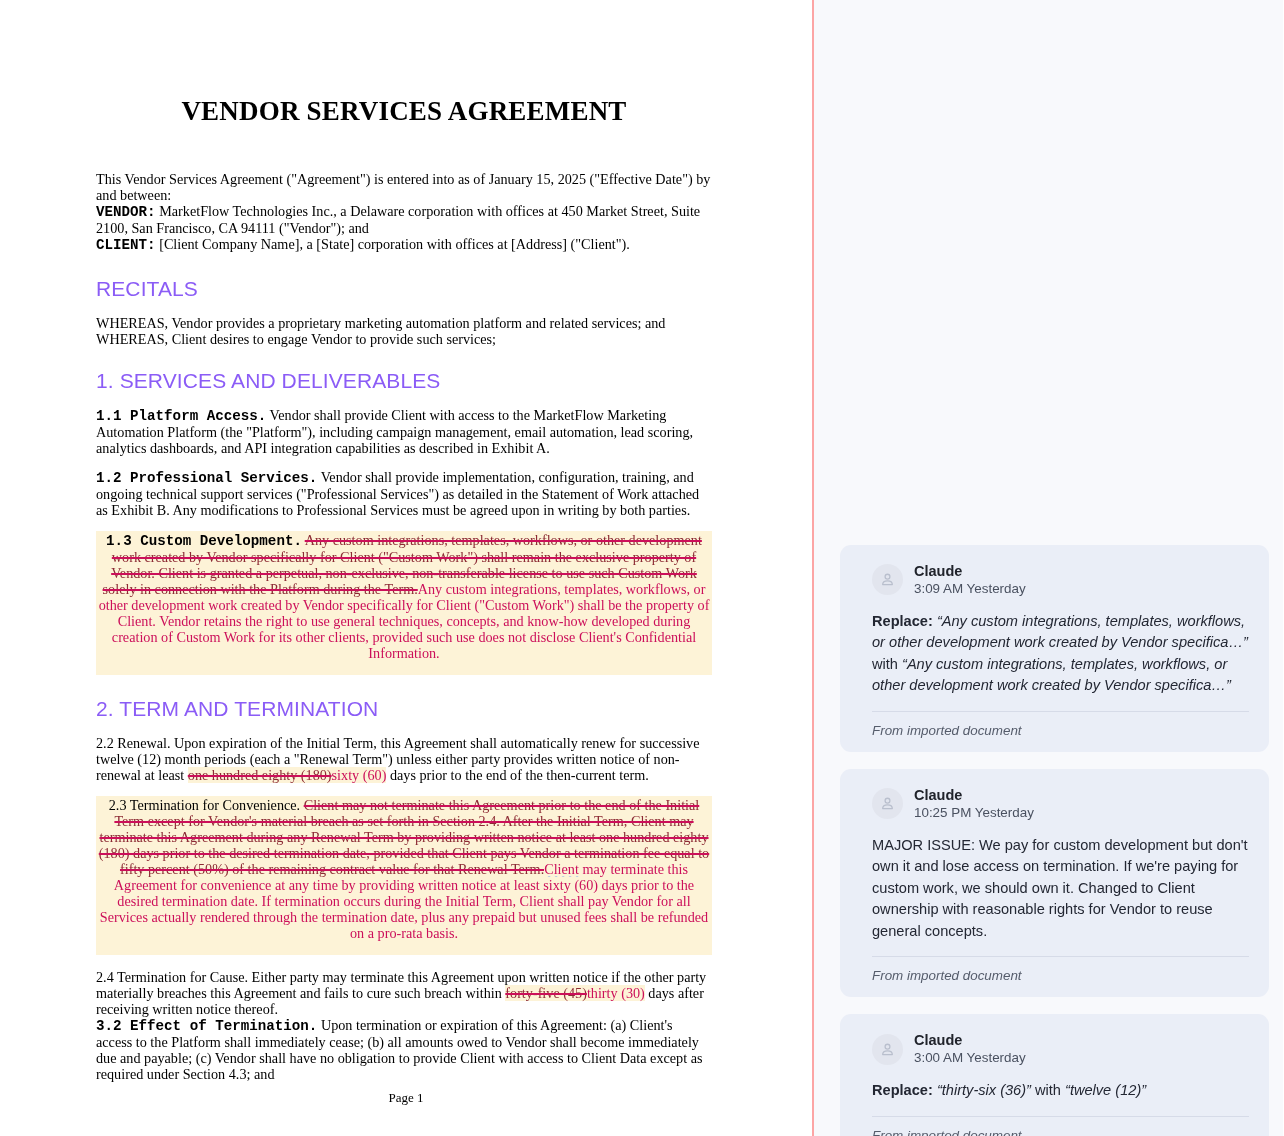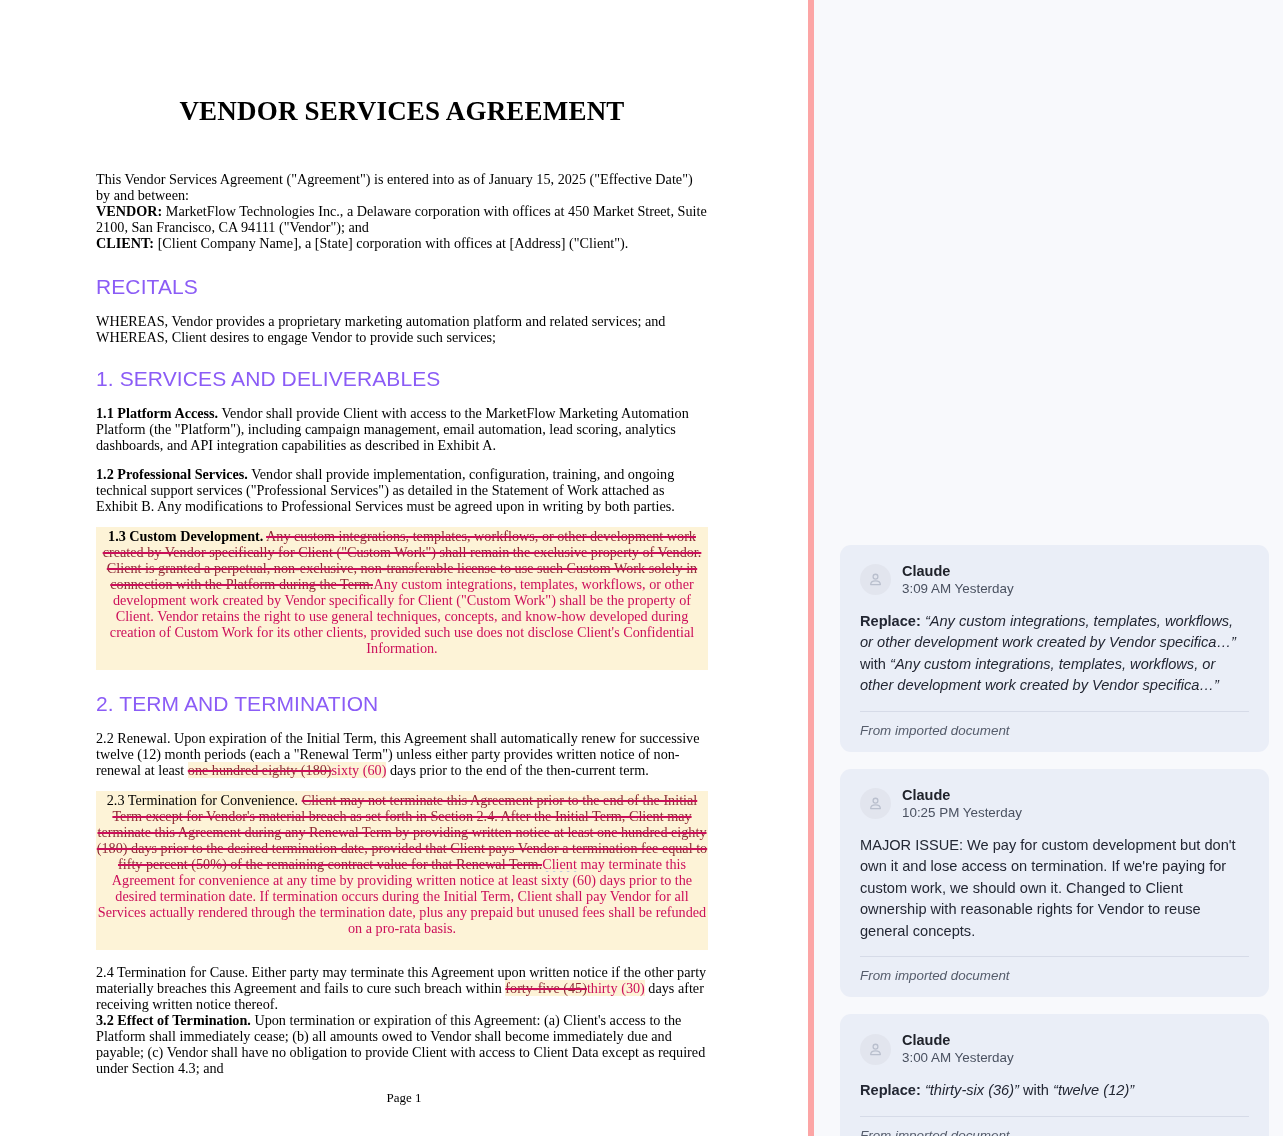--- a/index.html
+++ b/index.html
@@ -14,21 +14,21 @@
     font-family: "Liberation Serif", "DejaVu Serif", serif;
     -webkit-font-smoothing: antialiased;
   }
   #app { display: flex; width: 1284px; height: 1136px; }
 
   
   #doc-pane {
     width: 814px;
     height: 1136px;
     background: #ffffff;
-    border-right: 6px solid #fca5a5;
+    border-right: 2px solid #fca5a5;
     position: relative;
     overflow: hidden;
   }
   #doc-page {
     padding: 96px 100px 0 96px;
   }
   .doc-title {
     font-family: "Liberation Serif", "DejaVu Serif", serif;
     font-size: 27px;
     font-weight: bold;
@@ -47,21 +47,21 @@
   .para.tight { margin-bottom: 0; }
   .h1 {
     font-family: "Liberation Sans", "DejaVu Sans", sans-serif;
     font-size: 21px;
     font-weight: normal;
     color: #8b5cf6;
     margin: 22px 0 14px 0;
     letter-spacing: 0.1px;
   }
   .h1.first { margin-top: 24px; }
-  b, .b { font-weight: bold; }
+  b, .b { font-weight: bold; font-family: Liberation Mono, monospace; }
 
   
   .tc-block {
     background: #fdf3d7;
     padding: 1px 0 14px 0;
     margin-bottom: 14px;
     text-align: center;
   }
   .ins {
     color: #cc0f5a;
@@ -95,21 +95,21 @@
     height: 1136px;
     background: #f8f9fc;
     padding: 16px 14px 0 26px;
     overflow: hidden;
     font-family: "Liberation Sans", "DejaVu Sans", sans-serif;
   }
   #comments-list { margin-top: 529px; }
   .comment-card {
     background: #eaeef7;
     border-radius: 11px;
-    padding: 17px 20px 14px 20px;
+    padding: 17px 20px 14px 32px;
     margin-bottom: 17px;
   }
   .c-head { display: flex; align-items: center; gap: 11px; margin-bottom: 13px; }
   .avatar {
     width: 31px; height: 31px;
     border-radius: 50%;
     background: #e2e5ee;
     flex: 0 0 31px;
     display: flex; align-items: center; justify-content: center;
   }

